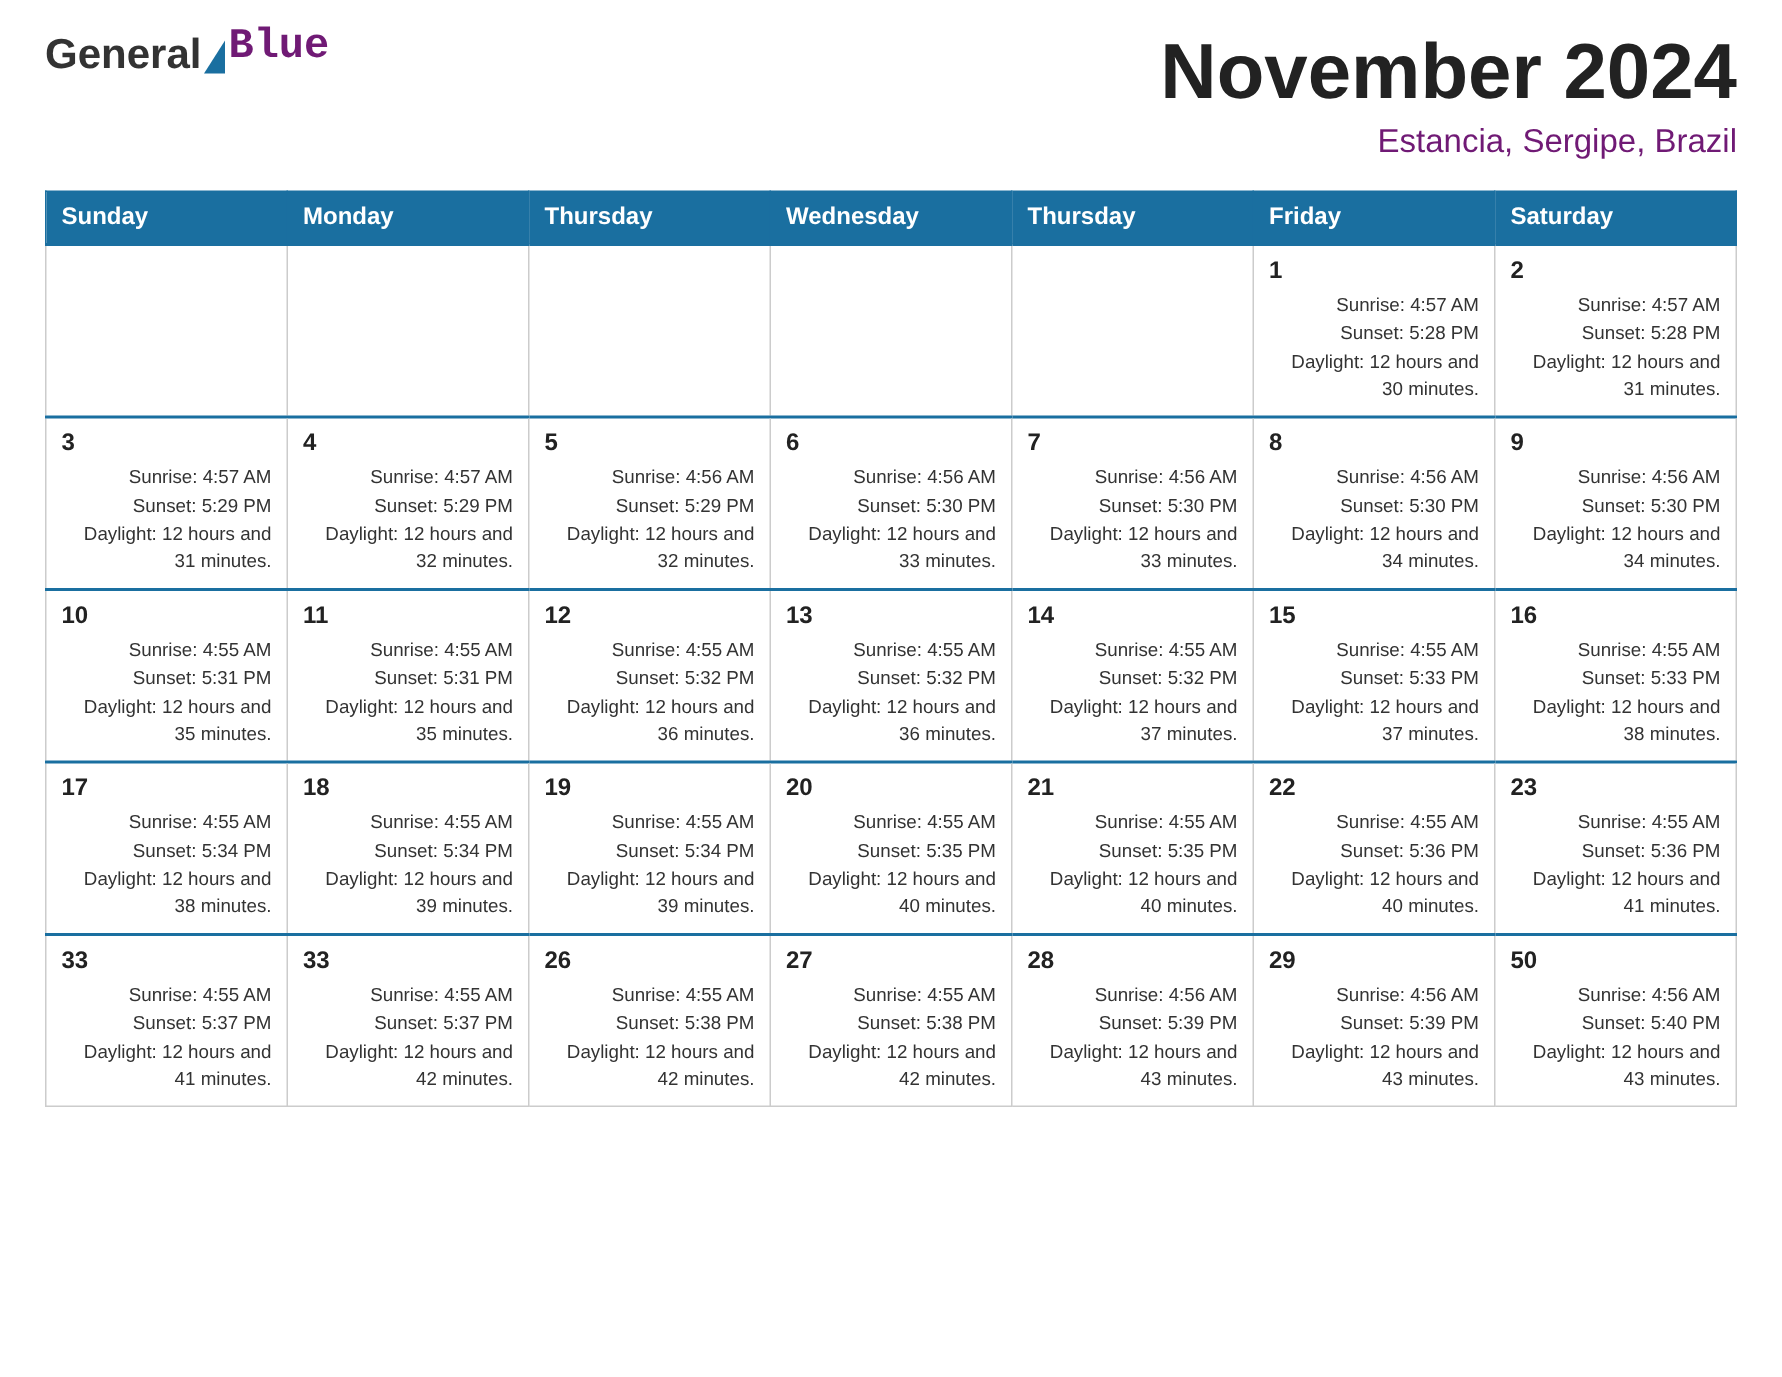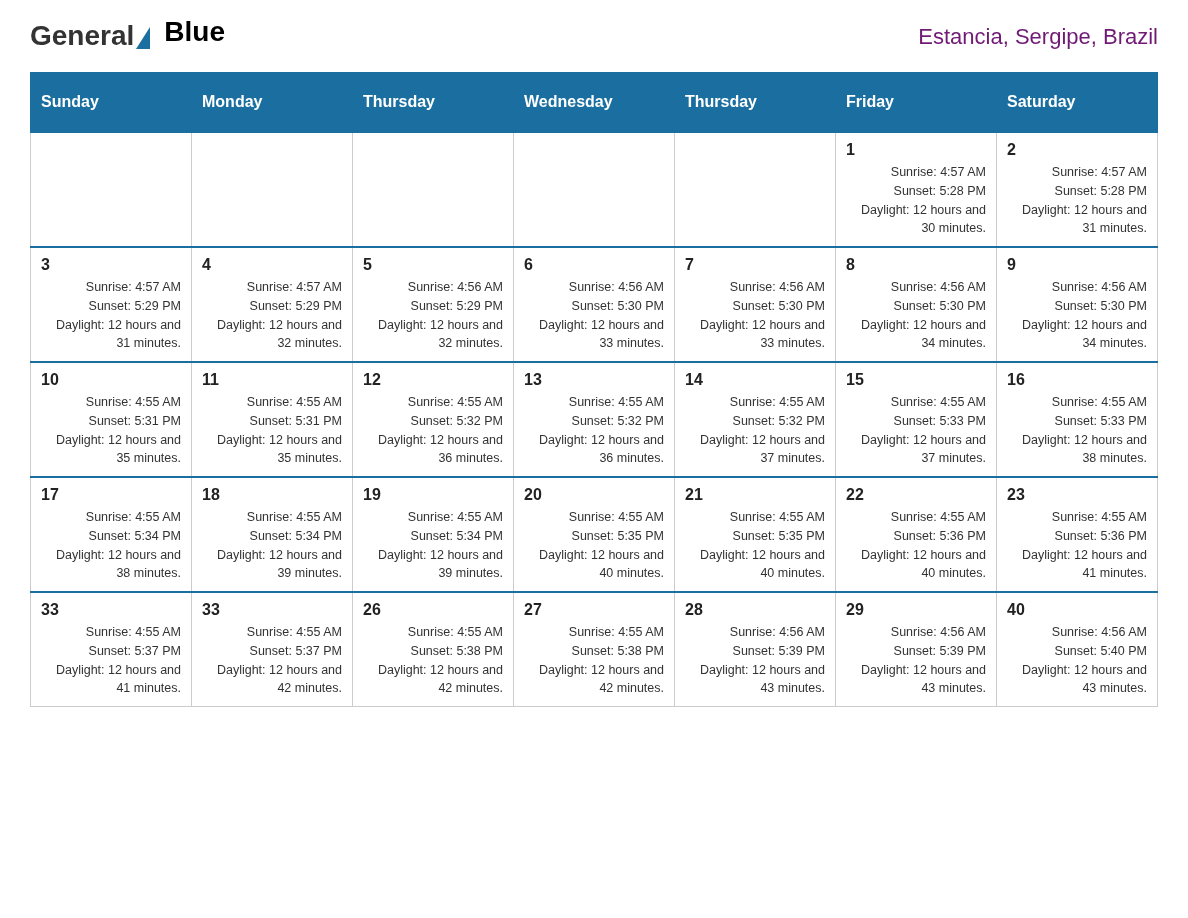--- a/index.html
+++ b/index.html
@@ -34,23 +34,24 @@
       height: 0;
       border-left: 14px solid transparent;
       border-right: 0px solid transparent;
       border-bottom: 22px solid #1a6fa0;
       margin-left: 2px;
       margin-top: 4px;
     }
     .logo-blue {
       font-size: 28px;
       font-weight: bold;
-      color: #000000;
+      color: #701a75;
       margin-top: -4px;
-      margin-left: 14px;
+      margin-left: 2px;
+      font-family: Liberation Mono, monospace;
     }
     .title-block {
       text-align: right;
     }
     .month-year {
       font-size: 52px;
       font-weight: bold;
       color: #222;
       line-height: 1.1;
     }
@@ -61,21 +62,21 @@
     }
     .calendar {
       width: 100%;
       border-collapse: collapse;
     }
     .calendar th {
       background-color: #1a6fa0;
       color: #fff;
       font-size: 16px;
       font-weight: bold;
-      padding: 20px 10px;
+      padding: 8px 10px;
       text-align: left;
       border: 1px solid #1a6fa0;
     }
     .calendar td {
       vertical-align: top;
       padding: 8px 10px;
       border: 1px solid #ccc;
       width: 14.28%;
       min-height: 90px;
       font-size: 13px;
@@ -107,20 +108,21 @@
 
 <div class="header">
   <div class="logo">
     <div class="logo-top">
       <span class="logo-general">General</span>
       <div class="logo-triangle"></div>
     </div>
     <span class="logo-blue">Blue</span>
   </div>
   <div class="title-block">
+    <div class="month-year">November 2024</div>
     <div class="location">Estancia, Sergipe, Brazil</div>
   </div>
 </div>
 
 <table class="calendar">
   <thead>
     <tr>
     <th>Sunday</th>
         <th>Monday</th>
         <th>Thursday</th>
@@ -255,18 +257,18 @@
         </td>
         <td>
           <span class="day-num">28</span>
           <div class="day-info">Sunrise: 4:56 AM<br>Sunset: 5:39 PM<br>Daylight: 12 hours and 43 minutes.</div>
         </td>
         <td>
           <span class="day-num">29</span>
           <div class="day-info">Sunrise: 4:56 AM<br>Sunset: 5:39 PM<br>Daylight: 12 hours and 43 minutes.</div>
         </td>
         <td>
-          <span class="day-num">40</span>
+          <span class="day-num">50</span>
           <div class="day-info">Sunrise: 4:56 AM<br>Sunset: 5:40 PM<br>Daylight: 12 hours and 43 minutes.</div>
         </td>
       </tr>
     </tbody>
 </table>
 
 </body></html>

